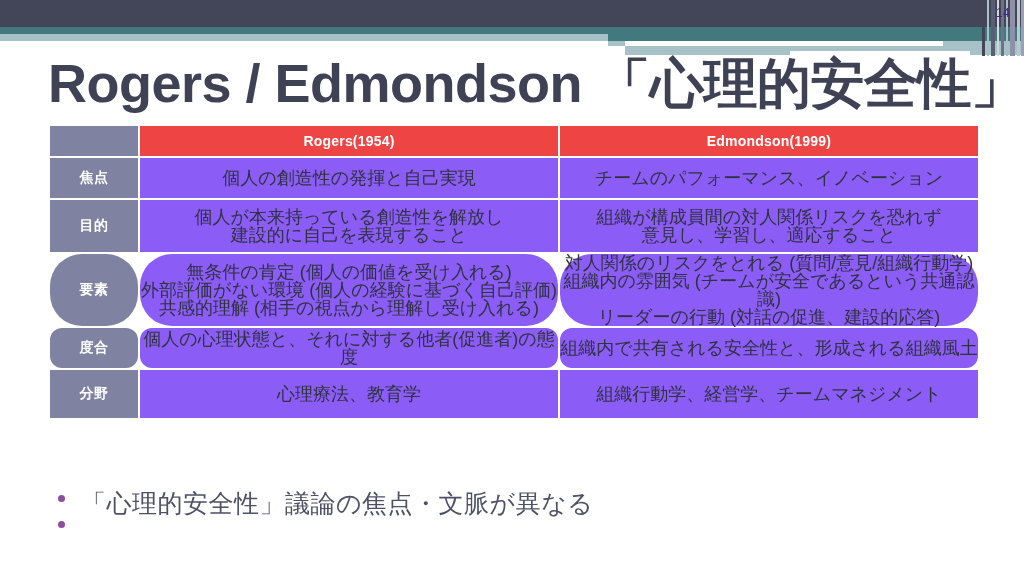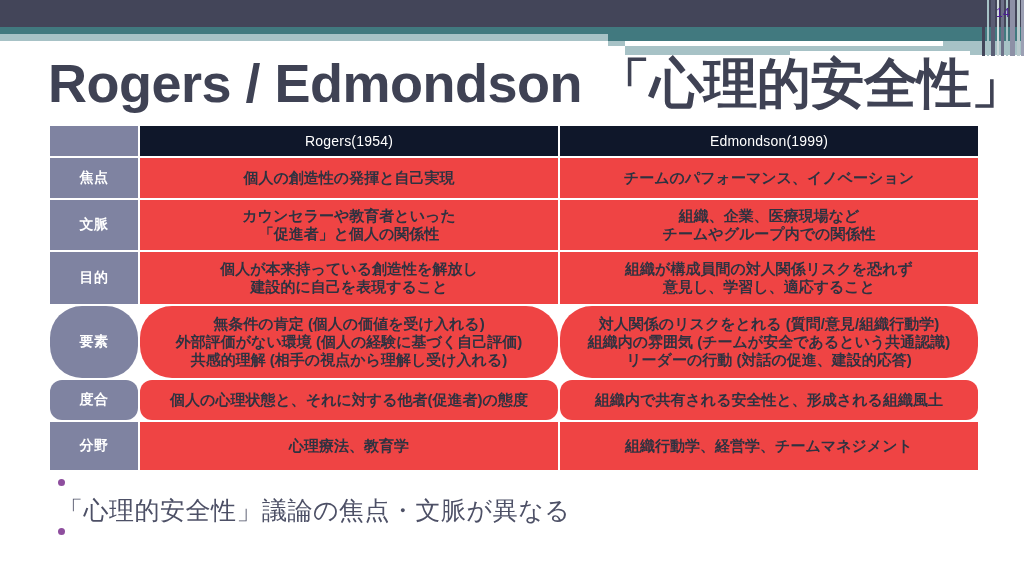--- a/index.html
+++ b/index.html
@@ -127,64 +127,63 @@
   }
   .col-label { width: 88px; }
   .col-a { width: 418px; }
   .col-b { width: 418px; }
 
   .hdr-corner {
     background: #7f83a1;
     height: 30px;
   }
   .hdr-cell {
-    background: #0f172a;
+    background: #ef4444;
     color: #ffffff;
     font-size: 14px;
-    font-weight: normal;
+    font-weight: bold;
     height: 30px;
     letter-spacing: 0.2px;
   }
   .row-label {
     background: #7f83a1;
     color: #ffffff;
     font-size: 14px;
     font-weight: bold;
     letter-spacing: 0.5px;
     margin-left: 28px;
   }
   .body-cell {
-    background: #ef4444;
+    background: #8b5cf6;
     color: #2f3240;
-    font-size: 15px;
+    font-size: 18px;
     line-height: 18px;
-    font-weight: bold;
+    font-weight: normal;
     padding: 6px 8px;
   }
   .body-cell .ln { display: block; }
 
   .r-focus td { height: 40px; }
   .r-context td { height: 50px; }
   .r-purpose td { height: 52px; }
   .r-elements td { height: 72px; border-radius: 32px; }
   .r-degree td { height: 40px; border-radius: 12px; }
   .r-field td { height: 48px; }
 
   
   .bullets {
     position: absolute;
     left: 58px; top: 484px;
     width: 940px;
   }
   .bullet-row {
     display: flex;
-    align-items: flex-start;
+    align-items: center;
     color: #4a4b63;
     margin-bottom: 4px;
-    flex-direction: column;
   }
   .bullet-dot {
     flex: 0 0 auto;
     width: 7px; height: 7px;
     border-radius: 50%;
     background: #8e4e9e;
     margin-right: 16px;
     position: relative;
     top: -5px;
   }
@@ -240,31 +239,20 @@
   <tbody id="table-body">
       <tr class="r-focus">
         <td class="row-label">焦点</td>
         <td class="body-cell">
           <span class="ln">個人の創造性の発揮と自己実現</span>
         </td>
         <td class="body-cell">
           <span class="ln">チームのパフォーマンス、イノベーション</span>
         </td>
       </tr>
-      <tr class="r-context">
-        <td class="row-label">文脈</td>
-        <td class="body-cell">
-          <span class="ln">カウンセラーや教育者といった</span>
-          <span class="ln">「促進者」と個人の関係性</span>
-        </td>
-        <td class="body-cell">
-          <span class="ln">組織、企業、医療現場など</span>
-          <span class="ln">チームやグループ内での関係性</span>
-        </td>
-      </tr>
       <tr class="r-purpose">
         <td class="row-label">目的</td>
         <td class="body-cell">
           <span class="ln">個人が本来持っている創造性を解放し</span>
           <span class="ln">建設的に自己を表現すること</span>
         </td>
         <td class="body-cell">
           <span class="ln">組織が構成員間の対人関係リスクを恐れず</span>
           <span class="ln">意見し、学習し、適応すること</span>
         </td>

